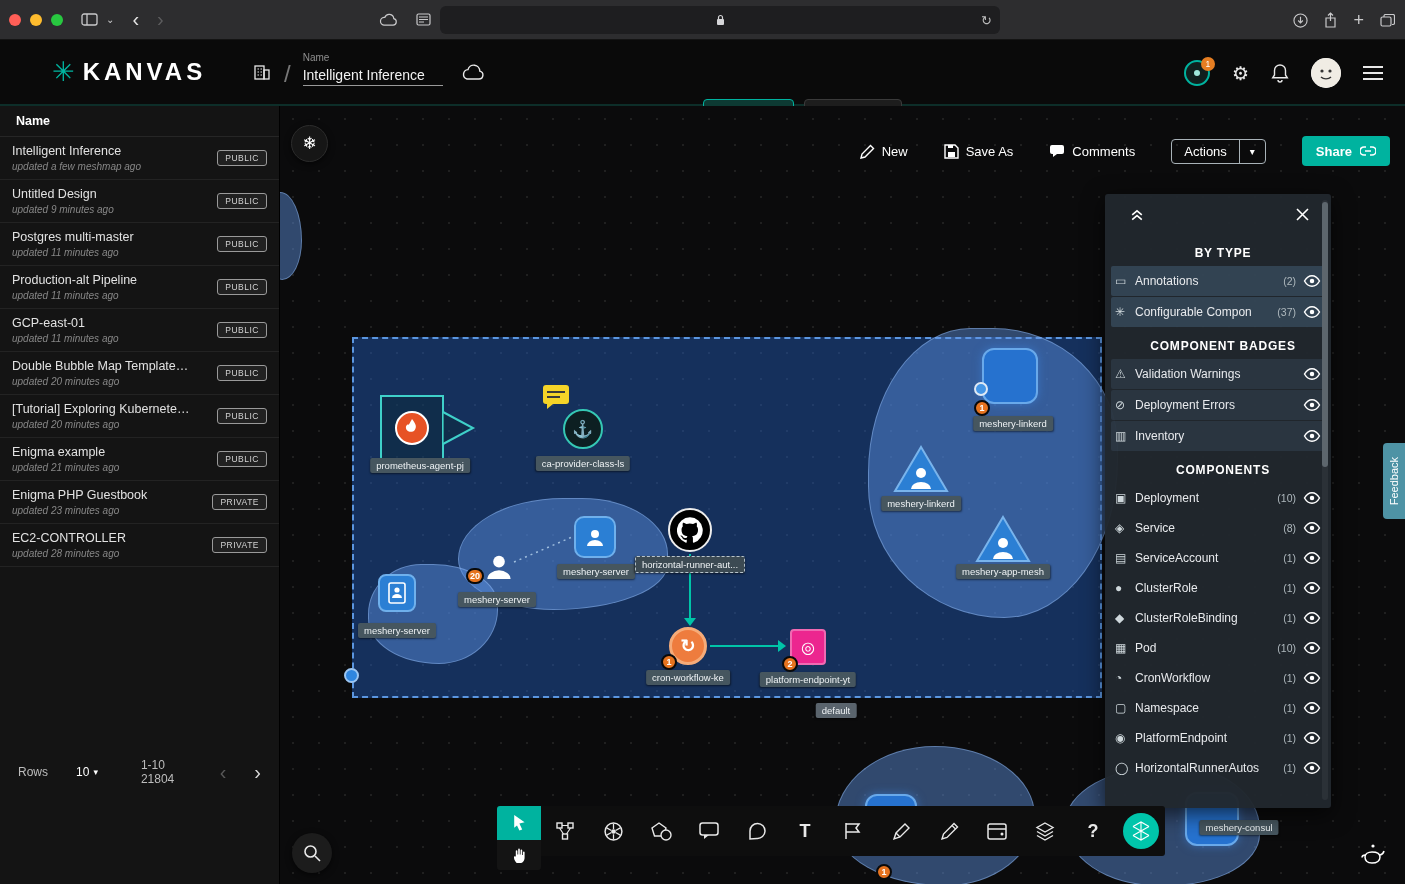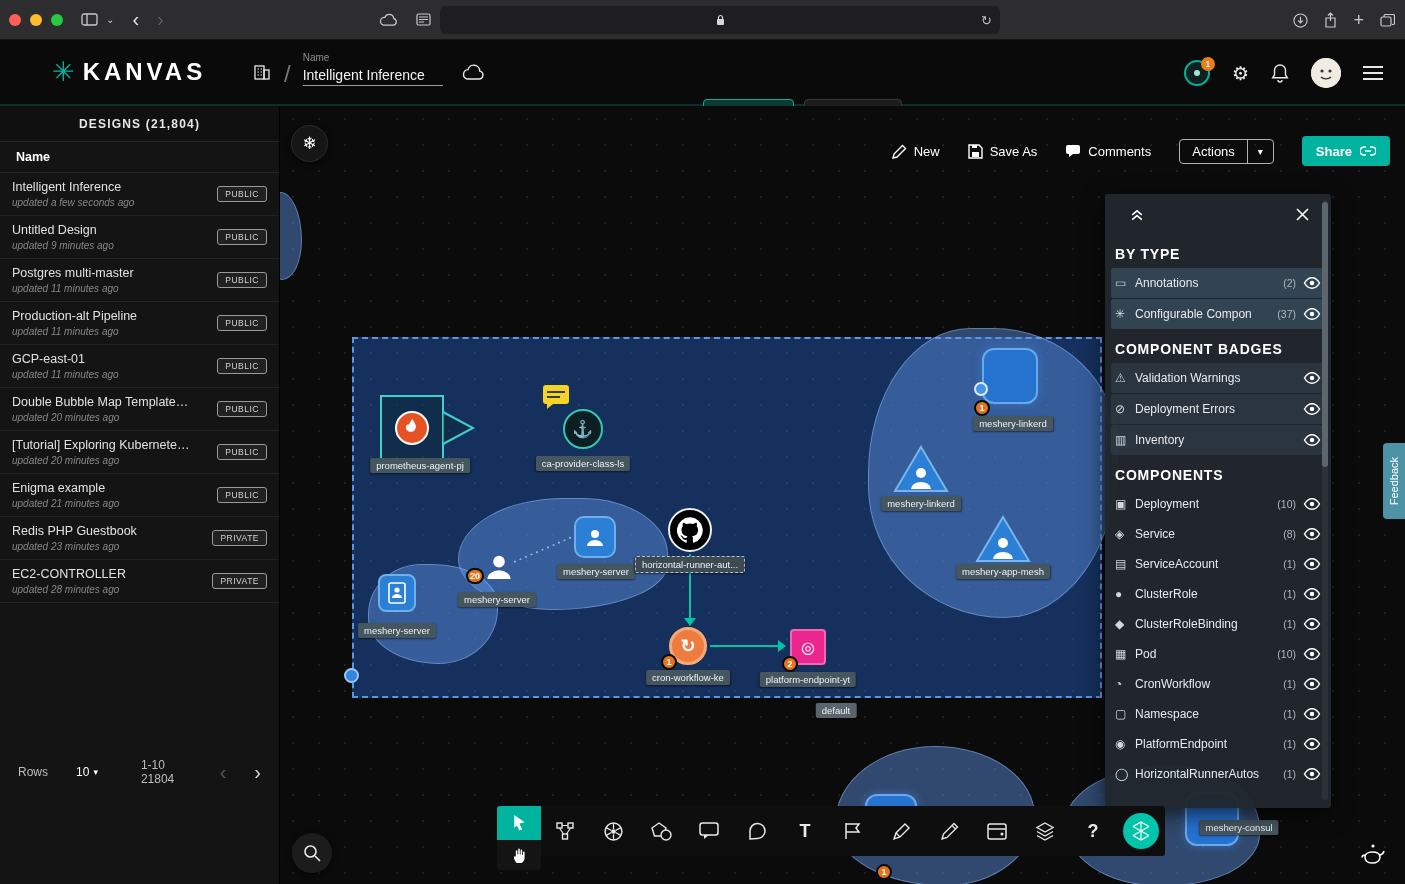--- a/index.html
+++ b/index.html
@@ -82,36 +82,36 @@
   .badge { position:absolute; min-width:16px; height:16px; border-radius:8px; background:#e6731f; color:#fff;
     font-size:9px; font-weight:bold; display:flex; align-items:center; justify-content:center;
     border:2px solid #0a0a0a; padding:0 2px; }
   .bluesq { position:absolute; background:#2672cf; border:2px solid #69a9ea; border-radius:12px;
     box-shadow:0 0 10px rgba(60,130,220,.6); }
   .circnode { position:absolute; border-radius:50%; display:flex; align-items:center; justify-content:center; }
   .edges { position:absolute; inset:0; pointer-events:none; }
   .snowbtn { position:absolute; left:11px; top:19px; width:37px; height:37px; border-radius:50%;
     background:#161616; border:1px solid #2c2c2c; color:#fff; font-size:17px;
     display:flex; align-items:center; justify-content:center; box-shadow:0 2px 6px rgba(0,0,0,.6); }
-  .cv-toolbar { position:absolute; right:15px; top:30px; display:flex; align-items:center; gap:28px; }
+  .cv-toolbar { position:absolute; right:15px; top:30px; display:flex; align-items:center; gap:36px; }
   .cbtn { display:flex; align-items:center; gap:7px; color:#fff; font-size:13px; cursor:pointer; }
   .actions { display:flex; align-items:center; border:1px solid #a8b2b8; border-radius:4px; height:25px; color:#fff; }
   .actions .alabel { padding:0 12px; font-size:13px; }
   .actions .acaret { border-left:1px solid #a8b2b8; width:26px; height:100%; display:flex; align-items:center;
     justify-content:center; font-size:10px; }
   .sharebtn { background:#00B39F; height:30px; border-radius:4px; display:flex; align-items:center; gap:8px;
     padding:0 14px; color:#fff; font-size:13px; font-weight:bold; }
   .zoombtn { position:absolute; left:12px; top:727px; width:40px; height:40px; border-radius:50%;
     background:#1c1c1c; display:flex; align-items:center; justify-content:center; box-shadow:0 2px 6px rgba(0,0,0,.6); }
 
   
   .panel { position:absolute; left:1105px; top:194px; width:226px; height:614px;
     background:rgba(33,39,45,.97); border-radius:3px; box-shadow:0 6px 22px rgba(0,0,0,.65); overflow:hidden; }
   .panel-head { height:40px; display:flex; align-items:center; justify-content:space-between; padding:0 22px 0 24px; }
-  .ptitle { color:#fff; font-size:14px; font-weight:bold; letter-spacing:.8px; margin:12px 0 6px 10px; }
+  .ptitle { color:#fff; font-size:12px; font-weight:bold; letter-spacing:.8px; margin:12px 0 6px 10px;text-align:center; }
   .prow { display:flex; align-items:center; height:30px; margin:1px 6px; padding:0 4px; border-radius:2px; }
   .prow.hl { background:rgba(86,124,156,.35); }
   .prow.hl2 { background:rgba(86,124,156,.18); }
   .picon { width:20px; color:#cfd8dc; font-size:12px; }
   .plabel { flex:1; color:#e8eaed; font-size:12px; white-space:nowrap; overflow:hidden; }
   .pcount { color:#aeb8bd; font-size:10.5px; margin:0 7px 0 4px; }
   .pscroll { position:absolute; right:3px; top:6px; width:6px; height:600px; background:#2b3137; border-radius:3px; }
   .pthumb { position:absolute; left:0; top:2px; width:6px; height:265px; background:#5d666d; border-radius:3px; }
 
   
@@ -250,27 +250,26 @@
     </span>
     <span class="burger">
         <span></span>
         <span></span>
         <span></span>
       </span>
   </div>
 </div>
 
 <div class="sidebar">
-  <div class="sb-title">DESIGNS (21,804)</div>
   <div class="sb-colhead">Name</div>
   <div>
 
   <div class="drow">
       <div class="dname">Intelligent Inference</div>
-      <div class="dupdated">updated a few seconds ago</div>
+      <div class="dupdated">updated a few meshmap ago</div>
       <span class="dbadge">PUBLIC</span>
     </div>
       <div class="drow">
       <div class="dname">Untitled Design</div>
       <div class="dupdated">updated 9 minutes ago</div>
       <span class="dbadge">PUBLIC</span>
     </div>
       <div class="drow">
       <div class="dname">Postgres multi-master</div>
       <div class="dupdated">updated 11 minutes ago</div>
@@ -295,21 +294,21 @@
       <div class="dname">[Tutorial] Exploring Kubernetes Pod</div>
       <div class="dupdated">updated 20 minutes ago</div>
       <span class="dbadge">PUBLIC</span>
     </div>
       <div class="drow">
       <div class="dname">Enigma example</div>
       <div class="dupdated">updated 21 minutes ago</div>
       <span class="dbadge">PUBLIC</span>
     </div>
       <div class="drow">
-      <div class="dname">Redis PHP Guestbook</div>
+      <div class="dname">Enigma PHP Guestbook</div>
       <div class="dupdated">updated 23 minutes ago</div>
       <span class="dbadge">PRIVATE</span>
     </div>
       <div class="drow">
       <div class="dname">EC2-CONTROLLER</div>
       <div class="dupdated">updated 28 minutes ago</div>
       <span class="dbadge">PRIVATE</span>
     </div>
     </div>
   <div class="sb-footer">

